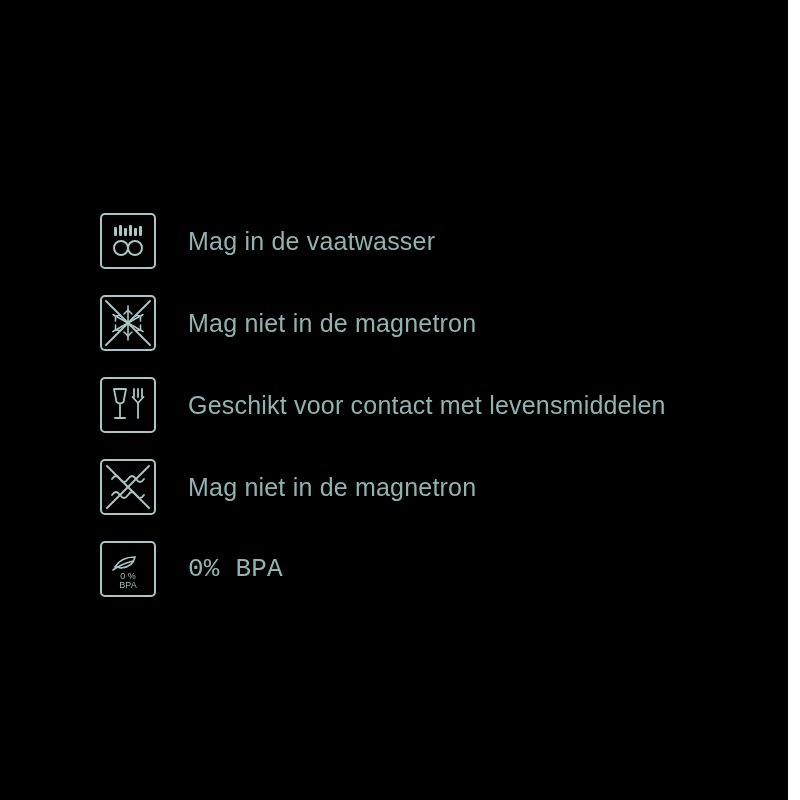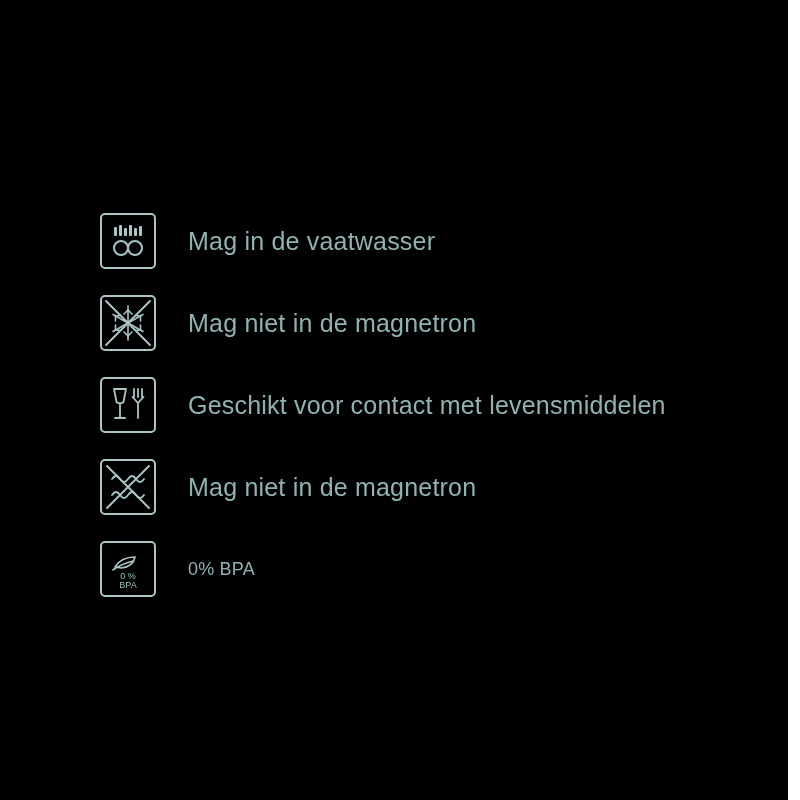--- a/index.html
+++ b/index.html
@@ -49,21 +49,21 @@
   }
   .row-label {
     margin-left: 32px;
     color: #8fb3b1;
     font-size: 25px;
     letter-spacing: 0.2px;
     white-space: nowrap;
     line-height: 1;
   }
   
-  .row-bpa .row-label { font-size: 18px; }
+  .row-bpa .row-label { font-size: 26px; font-family: Liberation Mono, monospace; }
   .bpa-text {
     position: absolute;
     left: 0;
     right: 0;
     bottom: 5px;
     text-align: center;
     color: #9cbfbd;
     font-size: 9px;
     line-height: 9px;
     font-family: "Liberation Sans", sans-serif;

